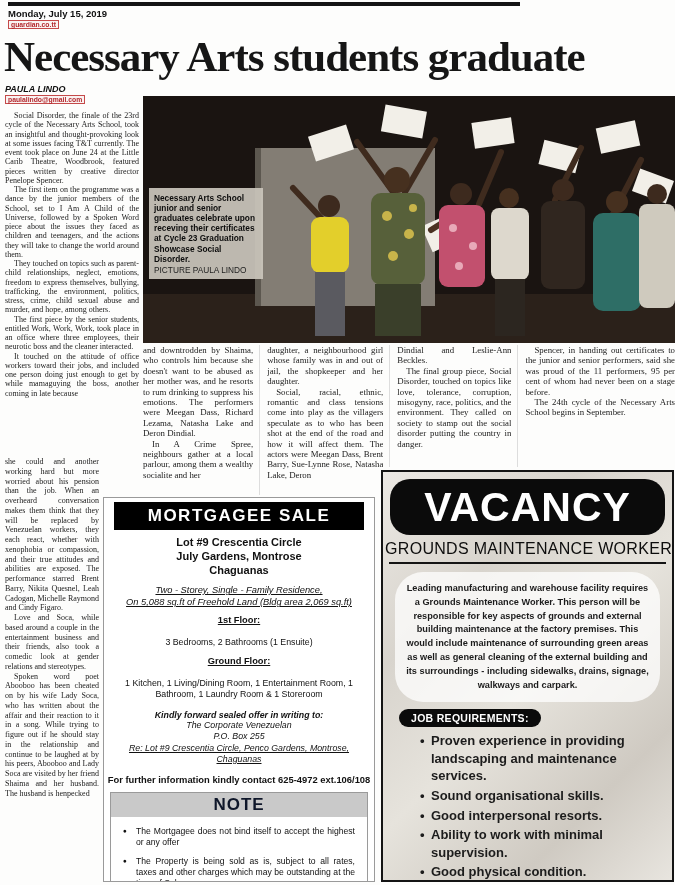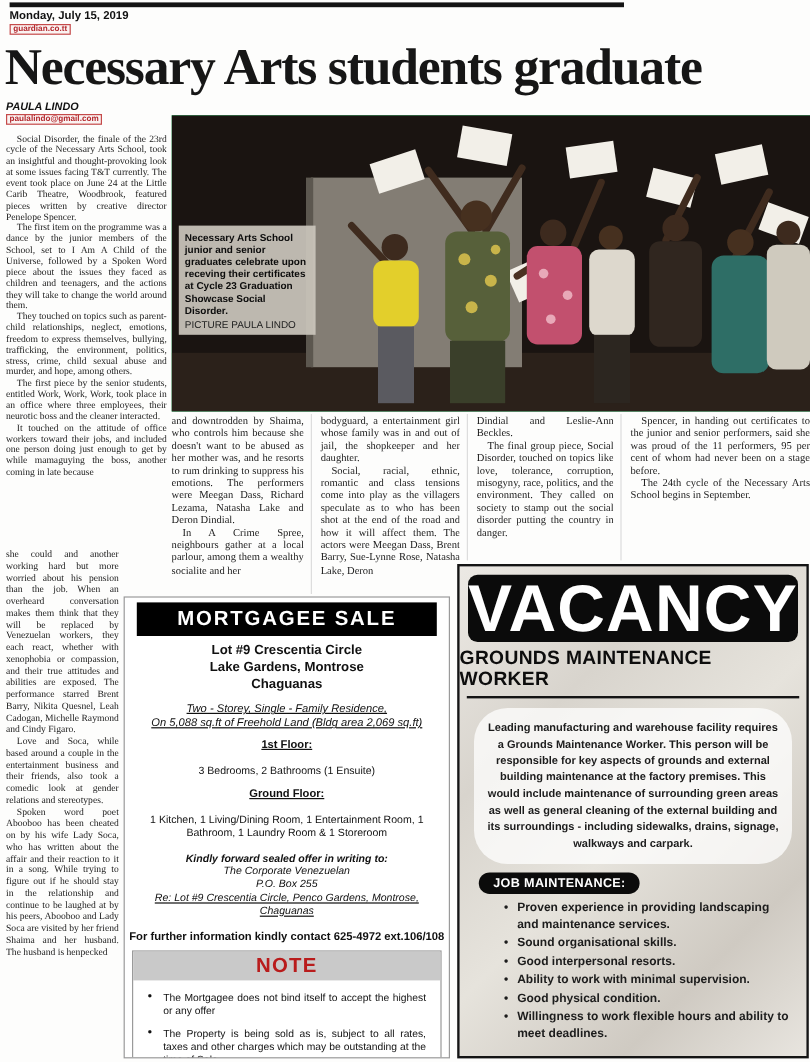--- a/index.html
+++ b/index.html
@@ -16,21 +16,21 @@
               display:flex;align-items:center;justify-content:flex-end;padding-right:6px;box-sizing:border-box;}
   .mast-life{font-size:23px;color:#2a4a9b;font-weight:normal;letter-spacing:-.5px;margin-right:4px;}
   .mast-page{font-size:23px;color:#1f3f97;font-weight:900;letter-spacing:-.5px;margin-right:3px;}
   
   .headline{position:absolute;left:4px;top:34px;width:668px;font-family:"Liberation Serif",serif;
             font-size:43px;font-weight:600;letter-spacing:-1px;color:#161616;line-height:1.05;}
   .byline{position:absolute;left:5px;top:84px;font-size:9px;font-weight:bold;color:#111;font-style:italic;}
   .byline-email{position:absolute;left:5px;top:95px;font-size:6.8px;font-weight:bold;color:#b3282d;
                 border:1px solid #c54a4a;padding:0 2px;background:#faf3f2;}
   
-  .photo{position:absolute;left:143px;top:96px;width:532px;height:247px;background:#15803d;overflow:hidden;}
+  .photo{position:absolute;left:143px;top:96px;width:532px;height:247px;background:#84cc16;overflow:hidden;}
   .photo svg{display:block;}
   .photo-caption{position:absolute;left:6px;top:92px;width:104px;background:rgba(202,197,187,.93);
                  padding:5px 5px 4px 5px;font-size:8.3px;line-height:1.22;color:#0c0c0c;}
   .photo-caption .cap-bold{font-weight:bold;}
   .photo-caption .cap-credit{font-weight:normal;margin-top:1px;color:#222;}
   
   .artcol{font-family:"Liberation Serif",serif;color:#1a1a1a;text-align:justify;overflow:hidden;}
   .artcol p{margin:0;text-indent:9px;}
   .artcol[data-cont-first] p:first-child{text-indent:0;}
   .col1-top{position:absolute;left:5px;top:111px;width:134px;height:345px;font-size:8px;line-height:9.25px;}
@@ -51,40 +51,40 @@
   .mort-property{margin:7px 6px 0;font-size:9.3px;font-style:italic;line-height:1.3;}
   .mort-property p{margin:0;text-decoration:underline;}
   .mort-floorhead{margin-top:7px;font-size:9.3px;font-weight:bold;text-decoration:underline;}
   .mort-floortext{margin:12px 8px 0;font-size:8.8px;line-height:1.3;}
   .mort-offerhead{margin-top:9px;font-size:8.8px;font-weight:bold;font-style:italic;}
   .mort-offerlines{font-size:8.8px;font-style:italic;line-height:1.25;}
   .mort-offerlines p{margin:0;}
   .mort-re{margin:1px 14px 0;font-size:8.8px;font-style:italic;text-decoration:underline;line-height:1.25;}
   .mort-contact{margin-top:9px;font-size:9.4px;font-weight:bold;}
   .note{margin:7px 6px 0;border:1px solid #9a9a9a;text-align:left;}
-  .note-titlebar{background:#c9c9c9;color:#b91c1c;font-size:17px;font-weight:900;text-align:center;
+  .note-titlebar{background:#c9c9c9;color:#0f172a;font-size:17px;font-weight:900;text-align:center;
                  letter-spacing:1px;padding:2px 0;}
   .note-list{padding:9px 12px 4px 10px;}
   .note-list div{position:relative;padding-left:15px;margin-bottom:8px;font-size:8.6px;line-height:1.3;
                  text-align:justify;color:#111;}
   .note-list div::before{content:"●";position:absolute;left:2px;top:1px;font-size:6.5px;}
   
   .vac{position:absolute;left:381px;top:470px;width:293px;height:412px;border:2px solid #141414;
        box-sizing:border-box;overflow:hidden;
        background:linear-gradient(135deg,#ece9e4 0%,#d8d4cd 28%,#e6e3dc 52%,#cfcac2 78%,#e8e5df 100%);}
-  .vac-banner{margin:7px 7px 0;height:56px;background:#0b0b0b;border-radius:8px;color:#fff;
-              font-size:55px;font-weight:900;letter-spacing:1px;text-align:center;line-height:56px;}
-  .vac-position{margin-top:5px;font-size:16px;font-weight:700;text-align:left;letter-spacing:.3px;color:#0d0d0d;}
+  .vac-banner{margin:7px 7px 0;height:56px;background:#0b0b0b;border-radius:20px;color:#fff;
+              font-size:41px;font-weight:900;letter-spacing:1px;text-align:center;line-height:56px;}
+  .vac-position{margin-top:5px;font-size:16px;font-weight:400;text-align:right;letter-spacing:.3px;color:#0d0d0d;}
   .vac-rule{height:2px;background:#141414;margin:4px 6px 0;}
   .vac-intro{margin:8px 12px 0;background:rgba(255,255,255,.74);border-radius:28px;padding:10px 9px;
              font-size:9.2px;font-weight:600;text-align:center;line-height:1.5;color:#1c1c1c;}
   .vac-reqtab{margin:7px 0 5px 16px;display:inline-block;background:#0b0b0b;color:#fff;border-radius:9px;
               padding:3px 12px;font-size:10.5px;font-weight:800;letter-spacing:.3px;}
   .req-list{margin:0 12px 0 36px;}
-  .req-list div{position:relative;padding-left:12px;margin-bottom:2px;font-size:10px;font-weight:600;
+  .req-list div{position:relative;padding-left:12px;margin-bottom:2px;font-size:13px;font-weight:600;
                 line-height:1.35;color:#1c1c1c;}
   .req-list div::before{content:"•";position:absolute;left:1px;top:0;}
   .vac-comp{margin-top:9px;text-align:center;font-size:9.2px;font-weight:600;color:#1c1c1c;}
 </style>
 </head>
 <body>
 
 <div class="masthead">
   <div class="mast-topbar"></div>
   <div class="mast-date">Monday, July 15, 2019</div>
@@ -166,38 +166,38 @@
     <p>she could and another working hard but more worried about his pension than the job. When an overheard conversation makes them think that they will be replaced by Venezuelan workers, they each react, whether with xenophobia or compassion, and their true attitudes and abilities are exposed. The performance starred Brent Barry, Nikita Quesnel, Leah Cadogan, Michelle Raymond and Cindy Figaro.</p>
     <p>Love and Soca, while based around a couple in the entertainment business and their friends, also took a comedic look at gender relations and stereotypes.</p>
     <p>Spoken word poet Abooboo has been cheated on by his wife Lady Soca, who has written about the affair and their reaction to it in a song. While trying to figure out if he should stay in the relationship and continue to be laughed at by his peers, Abooboo and Lady Soca are visited by her friend Shaima and her husband. The husband is henpecked</p>
   </div>
 <div class="colrow">
   <div class="artcol c2" data-cont-first="">
       <p>and downtrodden by Shaima, who controls him because she doesn't want to be abused as her mother was, and he resorts to rum drinking to suppress his emotions. The performers were Meegan Dass, Richard Lezama, Natasha Lake and Deron Dindial.</p>
       <p>In A Crime Spree, neighbours gather at a local parlour, among them a wealthy socialite and her</p>
     </div>
   <div class="artcol c3" data-cont-first="">
-      <p>bodyguard, a entertainment girl whose family was in and out of jail, the shopkeeper and her daughter.</p>
+      <p>daughter, a neighbourhood girl whose family was in and out of jail, the shopkeeper and her daughter.</p>
       <p>Social, racial, ethnic, romantic and class tensions come into play as the villagers speculate as to who has been shot at the end of the road and how it will affect them. The actors were Meegan Dass, Brent Barry, Sue-Lynne Rose, Natasha Lake, Deron</p>
     </div>
   <div class="artcol c4" data-cont-first="">
       <p>Dindial and Leslie-Ann Beckles.</p>
       <p>The final group piece, Social Disorder, touched on topics like love, tolerance, corruption, misogyny, race, politics, and the environment. They called on society to stamp out the social disorder putting the country in danger.</p>
     </div>
   <div class="artcol c5">
       <p>Spencer, in handing out certificates to the junior and senior performers, said she was proud of the 11 performers, 95 per cent of whom had never been on a stage before.</p>
       <p>The 24th cycle of the Necessary Arts School begins in September.</p>
     </div>
 </div>
 
 <div class="mort">
   <div class="mort-titlebar">MORTGAGEE SALE</div>
   <div class="mort-address">
       <p>Lot #9 Crescentia Circle</p>
-      <p>Lake Gardens, Montrose</p>
+      <p>July Gardens, Montrose</p>
       <p>Chaguanas</p>
     </div>
   <div class="mort-property">
       <p>Two - Storey, Single - Family Residence,</p>
       <p>On 5,088 sq.ft of Freehold Land (Bldg area 2,069 sq.ft)</p>
     </div>
   <div class="mort-floorhead">1st Floor:</div>
   <div class="mort-floortext">3 Bedrooms, 2 Bathrooms (1 Ensuite)</div>
   <div class="mort-floorhead">Ground Floor:</div>
   <div class="mort-floortext">1 Kitchen, 1 Living/Dining Room, 1 Entertainment Room, 1 Bathroom, 1 Laundry Room &amp; 1 Storeroom</div>
@@ -215,21 +215,21 @@
         <div>The Property is being sold as is, subject to all rates, taxes and other charges which may be outstanding at the time of Sale</div>
       </div>
   </div>
 </div>
 
 <div class="vac">
   <div class="vac-banner">VACANCY</div>
   <div class="vac-position">GROUNDS MAINTENANCE WORKER</div>
   <div class="vac-rule"></div>
   <div class="vac-intro">Leading manufacturing and warehouse facility requires a Grounds Maintenance Worker. This person will be responsible for key aspects of grounds and external building maintenance at the factory premises. This would include maintenance of surrounding green areas as well as general cleaning of the external building and its surroundings - including sidewalks, drains, signage, walkways and carpark.</div>
-  <div class="vac-reqtab">JOB MAINTENANCE:</div>
+  <div class="vac-reqtab">JOB REQUIREMENTS:</div>
   <div class="req-list">
       <div>Proven experience in providing landscaping and maintenance services.</div>
       <div>Sound organisational skills.</div>
       <div>Good interpersonal resorts.</div>
       <div>Ability to work with minimal supervision.</div>
       <div>Good physical condition.</div>
       <div>Willingness to work flexible hours and ability to meet deadlines.</div>
     </div>
   
   

